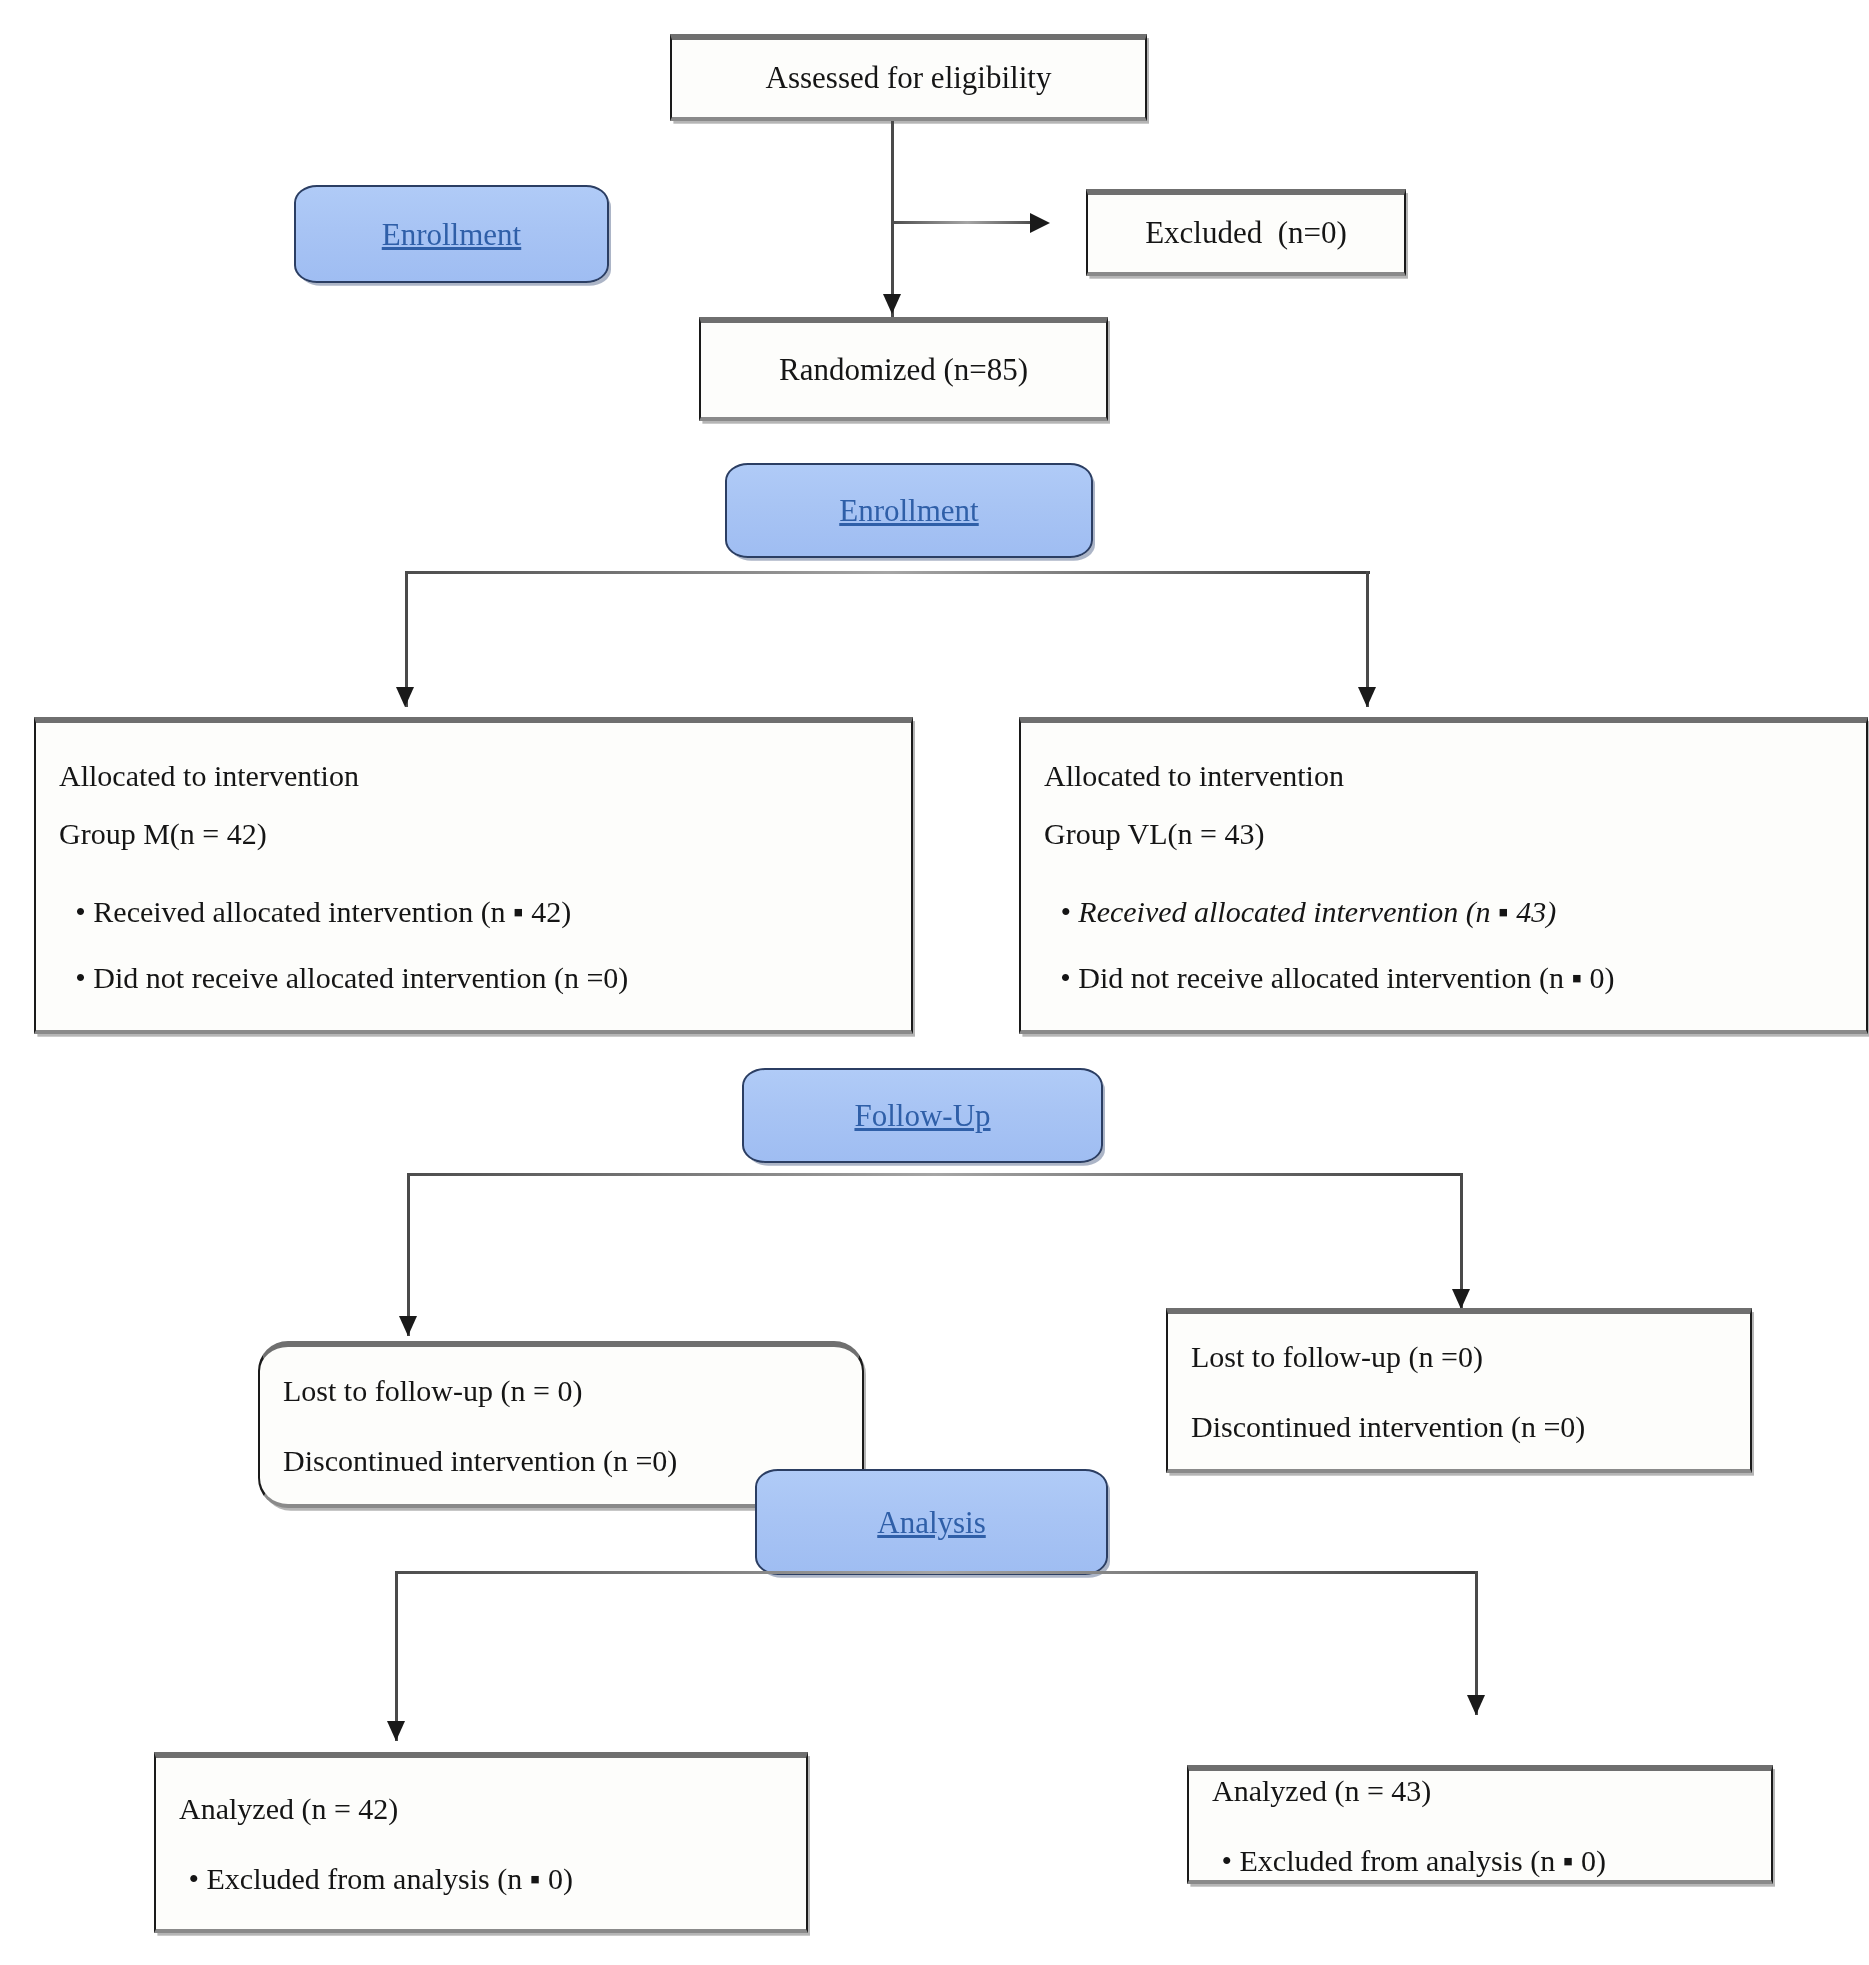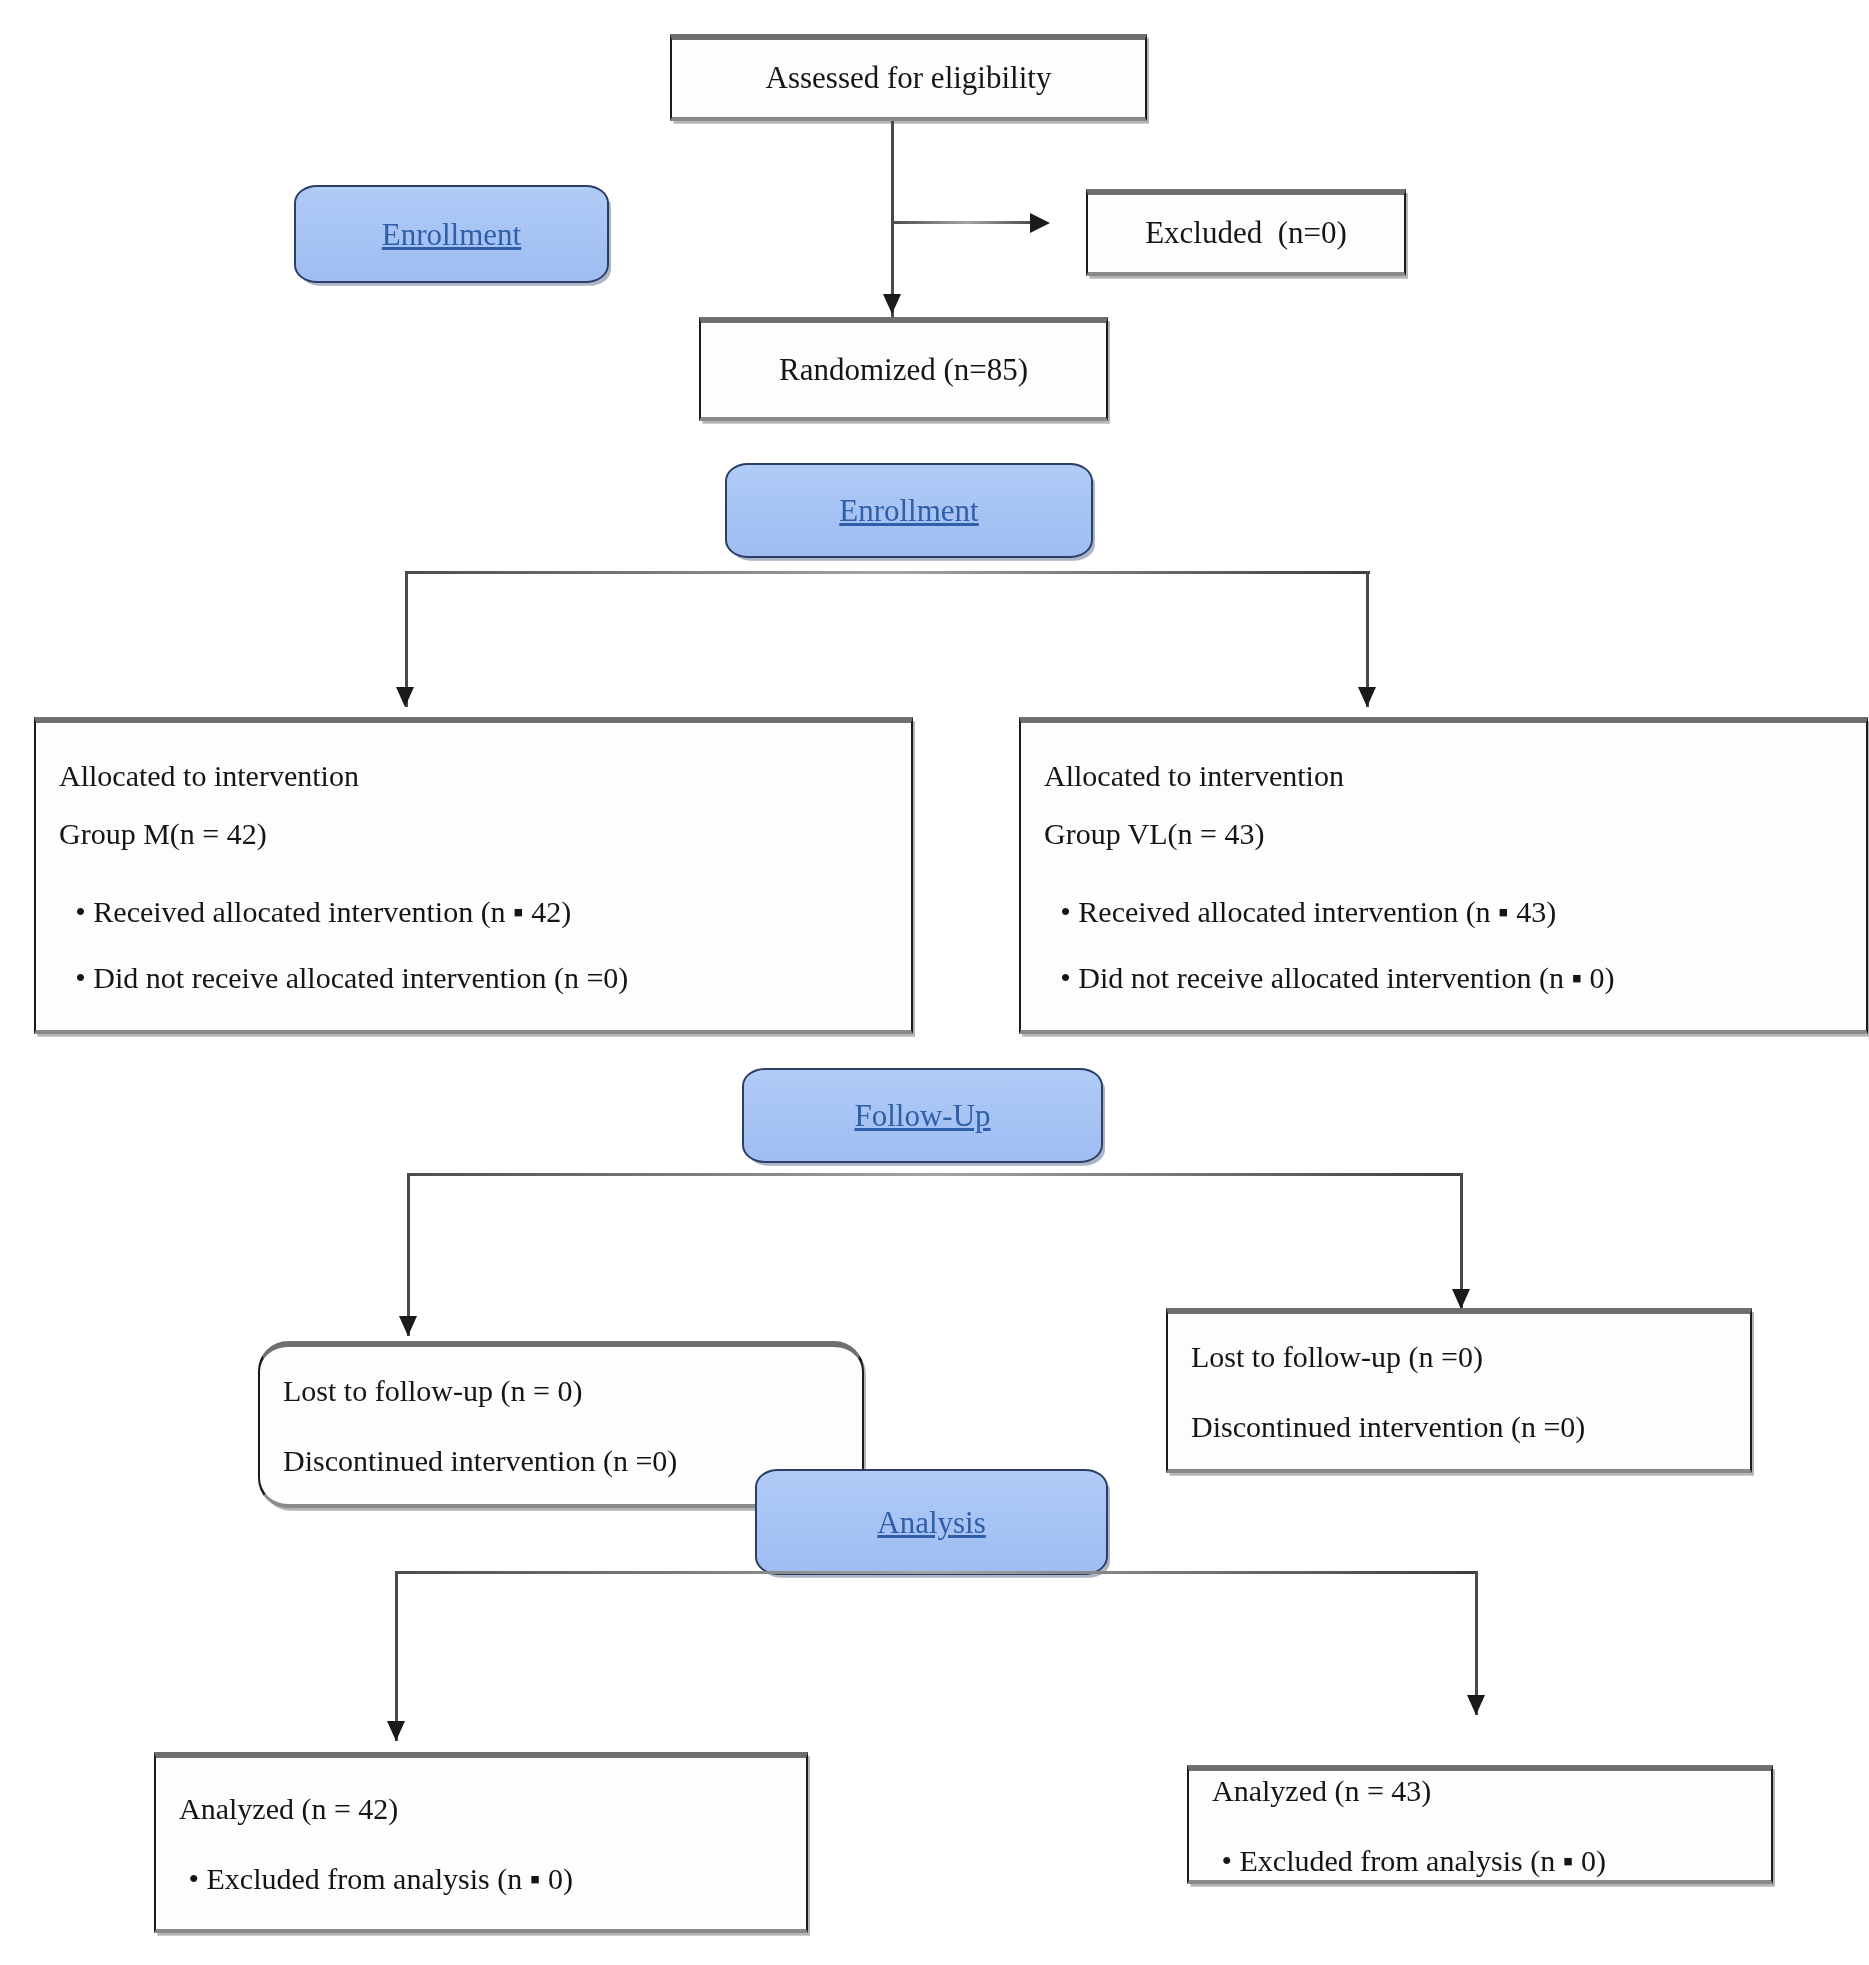--- a/index.html
+++ b/index.html
@@ -154,21 +154,21 @@
       <span class="line t-44" style="padding-left:16.3px;">• Did not receive allocated intervention (n =0)</span>
     </div>
   </div>
 
   <div class="box left" style="left:1019px; top:717px; width:849px; height:317px;">
     <div class="box-inner">
       <span class="line t-44">Allocated to intervention</span>
       <div class="gap"></div>
       <span class="line t-44">Group VL(n = 43)</span>
       <div class="gap" style="height:46px;"></div>
-      <span class="line t-44" style="padding-left:16.3px;">• Received allocated intervention (n ▪ 43)</span>
+      <span class="line t-44" style="padding-left:16.3px;font-style:italic;">• Received allocated intervention (n ▪ 43)</span>
       <div class="gap" style="height:35px;"></div>
       <span class="line t-44" style="padding-left:16.3px;">• Did not receive allocated intervention (n ▪ 0)</span>
     </div>
   </div>
 
   <div class="stage" style="left:742px; top:1068px; width:361px; height:95px;">
     <span class="t-46">Follow-Up</span>
   </div>
 
   <div class="hline" style="left:407px; top:1173px; width:1056px;"></div>

